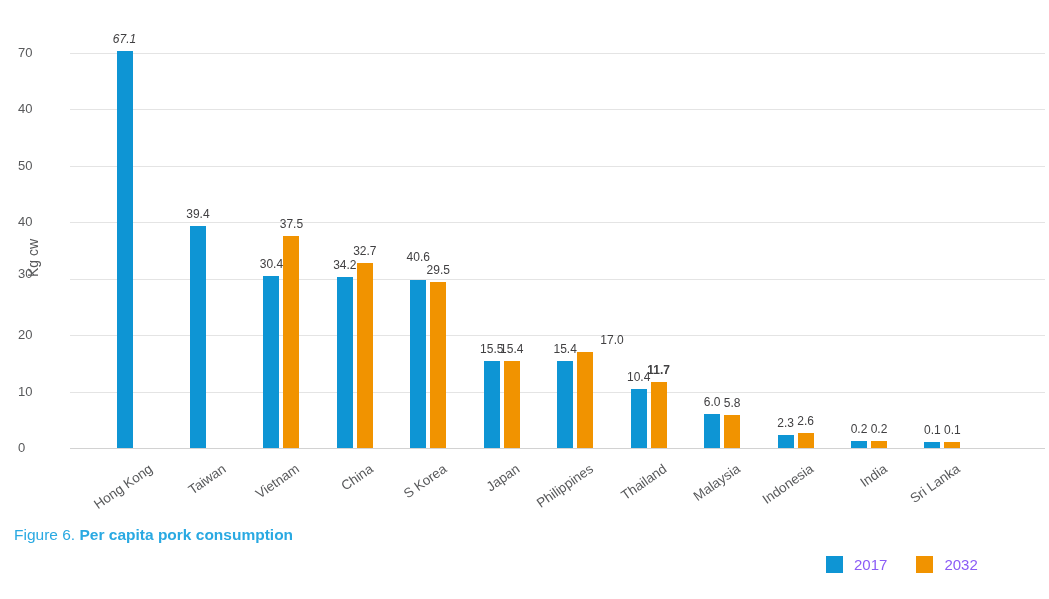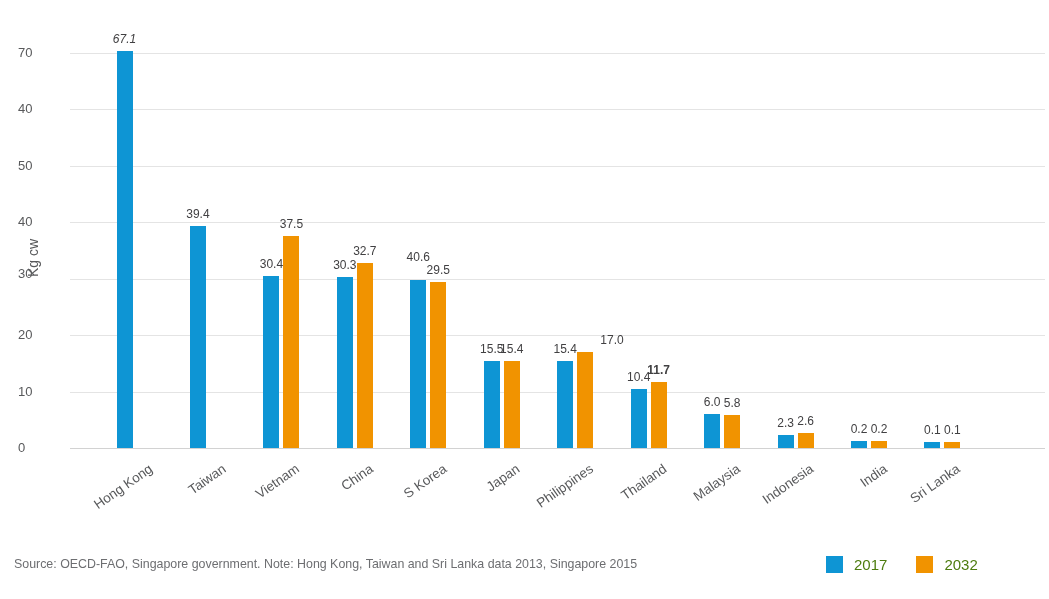--- a/index.html
+++ b/index.html
@@ -15,21 +15,21 @@
   .vallabel{position:absolute;font-size:12px;line-height:14px;color:#414042;
             transform:translateX(-50%);white-space:nowrap;}
   .catlabel{position:absolute;top:461px;font-size:13.5px;color:#58595b;white-space:nowrap;
             transform:rotate(-35deg);transform-origin:100% 0%;}
   .caption{position:absolute;left:14px;top:526px;font-size:15.5px;color:#29a9e2;}
   .caption b{font-weight:bold;}
   .source{position:absolute;left:14px;top:557px;font-size:12.4px;color:#6d6e71;}
   .legend{position:absolute;left:826px;top:556px;display:flex;align-items:center;gap:29px;}
   .legend-item{display:flex;align-items:center;}
   .legend-swatch{width:17px;height:17px;display:inline-block;}
-  .legend-label{margin-left:11px;font-size:15px;color:#4d7c0f;}
+  .legend-label{margin-left:11px;font-size:15px;color:#8b5cf6;}
 </style>
 </head>
 <body>
 
 <div class="page">
   <div>
     <div class="ylabel">Kg cw</div>
     <div id="plot">
         <div class="axisline" style="left: 70px; width: 975px; top: 448px;"></div>
         <div class="ytick" style="top: 440px;">0</div>
@@ -59,21 +59,21 @@
         <div class="catlabel" style="right: 241.45px;">Indonesia</div>
         <div class="catlabel" style="right: 168px;">India</div>
         <div class="catlabel" style="right: 94.55px;">Sri Lanka</div>
         <div class="bar" style="left: 116.5px; top: 51.2971px; height: 396.703px; background: rgb(14, 149, 212);"></div>
         <div class="vallabel" style="left: 124.5px; top: 32.2971px; font-style: italic;">67.1</div>
         <div class="bar" style="left: 189.95px; top: 225.666px; height: 222.334px; background: rgb(14, 149, 212);"></div>
         <div class="vallabel" style="left: 197.95px; top: 206.666px;">39.4</div>
         <div class="bar" style="left: 263.4px; top: 276.453px; height: 171.547px; background: rgb(14, 149, 212);"></div>
         <div class="vallabel" style="left: 271.4px; top: 257.453px;">30.4</div>
         <div class="bar" style="left: 336.85px; top: 277.017px; height: 170.983px; background: rgb(14, 149, 212);"></div>
-        <div class="vallabel" style="left: 344.85px; top: 258.017px;">30.3</div>
+        <div class="vallabel" style="left: 344.85px; top: 258.017px;">34.2</div>
         <div class="bar" style="left: 410.3px; top: 279.839px; height: 168.161px; background: rgb(14, 149, 212);"></div>
         <div class="vallabel" style="left: 418.3px; top: 249.839px;">40.6</div>
         <div class="bar" style="left: 483.75px; top: 360.534px; height: 87.4665px; background: rgb(14, 149, 212);"></div>
         <div class="vallabel" style="left: 491.75px; top: 341.534px;">15.5</div>
         <div class="bar" style="left: 557.2px; top: 361.098px; height: 86.9022px; background: rgb(14, 149, 212);"></div>
         <div class="vallabel" style="left: 565.2px; top: 342.098px;">15.4</div>
         <div class="bar" style="left: 630.65px; top: 389.313px; height: 58.6872px; background: rgb(14, 149, 212);"></div>
         <div class="vallabel" style="left: 638.65px; top: 370.313px;">10.4</div>
         <div class="bar" style="left: 704.1px; top: 414.142px; height: 33.858px; background: rgb(14, 149, 212);"></div>
         <div class="vallabel" style="left: 712.1px; top: 395.142px;">6.0</div>
@@ -99,22 +99,22 @@
         <div class="vallabel" style="left: 732.1px; top: 396.271px;">5.8</div>
         <div class="bar" style="left: 797.55px; top: 433.328px; height: 14.6718px; background: rgb(241, 147, 0);"></div>
         <div class="vallabel" style="left: 805.55px; top: 414.328px;">2.6</div>
         <div class="bar" style="left: 871px; top: 441.228px; height: 6.7716px; background: rgb(241, 147, 0);"></div>
         <div class="vallabel" style="left: 879px; top: 422.228px;">0.2</div>
         <div class="bar" style="left: 944.45px; top: 442.357px; height: 5.643px; background: rgb(241, 147, 0);"></div>
         <div class="vallabel" style="left: 952.45px; top: 423.357px;">0.1</div>
       </div>
   </div>
 
+  <div class="caption"><span>Figure 6.</span> <b>Per capita pork consumption</b></div>
 
-  <div class="source">Source: OECD-FAO, Singapore government. Note: Hong Kong, Taiwan and Sri Lanka data 2013, Singapore 2015</div>
 
   <div class="legend" id="legend">
       <div class="legend-item">
         <span class="legend-swatch" style="background: rgb(14, 149, 212);"></span>
         <span class="legend-label">2017</span>
       </div>
       <div class="legend-item">
         <span class="legend-swatch" style="background: rgb(241, 147, 0);"></span>
         <span class="legend-label">2032</span>
       </div>

